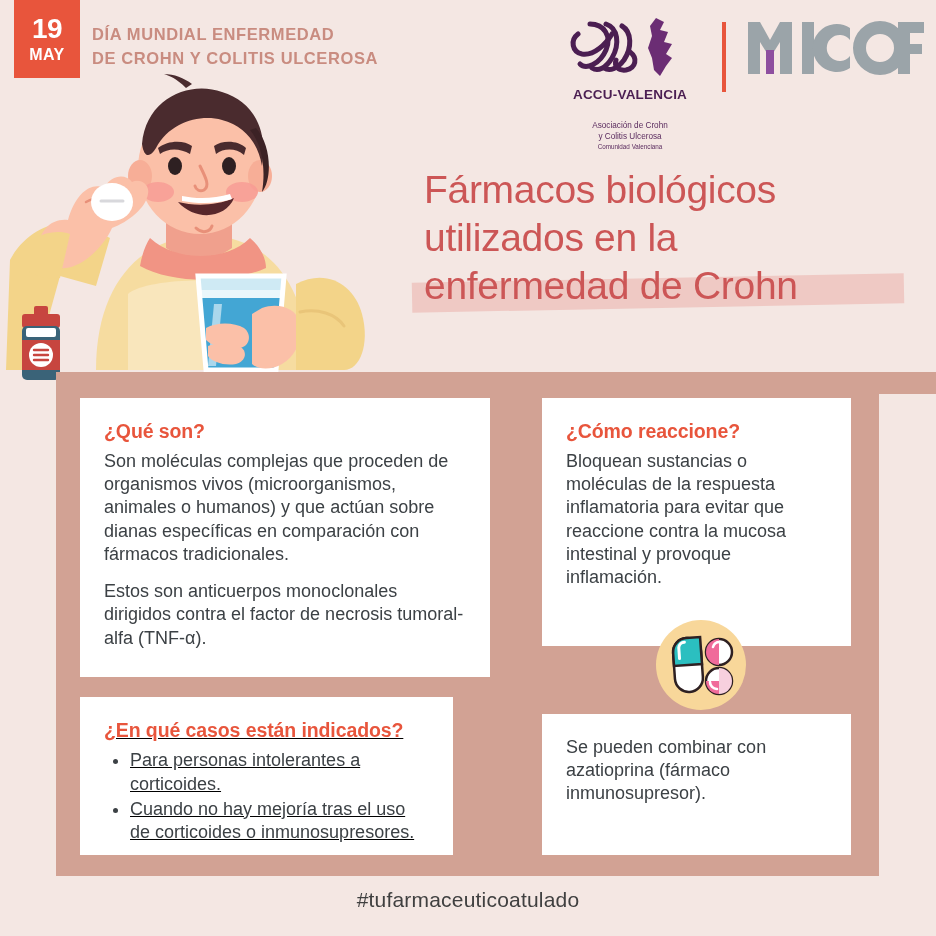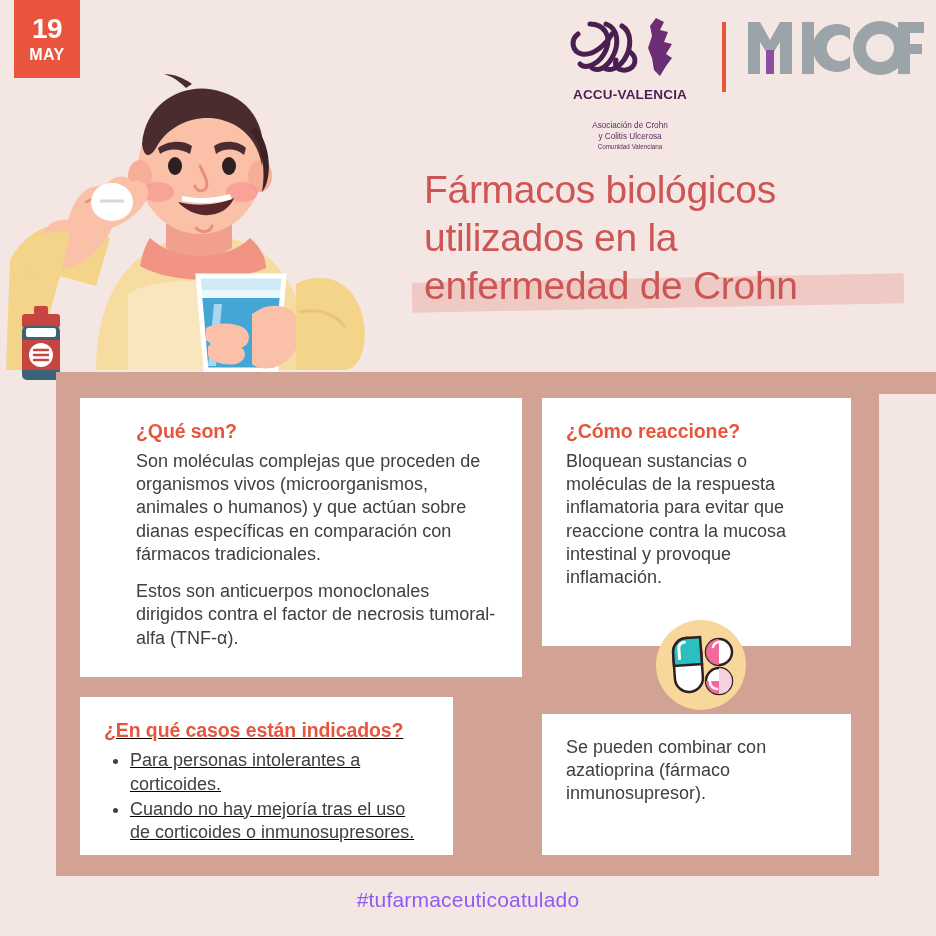--- a/index.html
+++ b/index.html
@@ -72,44 +72,48 @@
     color:#E8553C;font-size:19.5px;font-weight:bold;margin:0 0 7px 0;
     letter-spacing:-0.1px;
   }
   .card-p{
     color:#3C4145;font-size:18px;line-height:1.29;margin:0 0 14px 0;
   }
   .card-p:last-child{margin-bottom:0;}
   .card-list{margin:0;padding:0 0 0 26px;color:#3C4145;font-size:18px;line-height:1.32;}
   .card-list li{margin-bottom:1px;}
 
-  #card-what{left:80px;top:398px;width:410px;height:279px;padding-left:32px;}
+  #card-what{left:80px;top:398px;width:410px;height:279px;}
   #card-how{left:542px;top:398px;width:309px;height:248px;}
   #card-when{left:80px;top:697px;width:373px;height:158px;text-decoration:underline;}
   #card-combo{left:542px;top:714px;width:309px;height:141px;}
 
   
   .pill-badge{position:absolute;left:656px;top:620px;width:90px;height:90px;}
 
   
   .footer{
     position:absolute;left:0;top:888px;width:936px;text-align:center;
-    color:#8b5cf6;font-size:21px;letter-spacing:0.2px;
+    color:#404040;font-size:21px;letter-spacing:0.2px;
   }
 </style>
 </head>
 <body>
 
 <div id="root">
 
   <div class="date-badge">
     <span class="day">19</span>
     <span class="mon">MAY</span>
   </div>
 
+  <div class="header-title">
+    <div>DÍA MUNDIAL ENFERMEDAD</div>
+    <div>DE CROHN Y COLITIS ULCEROSA</div>
+  </div>
 
   <div class="logo-accu">
     <div class="accu-mark">
       <svg width="140" height="72" viewBox="0 0 140 72">
         <g fill="none" stroke="#4B1E52" stroke-width="5" stroke-linecap="round">
           <path d="M18 20 C10 26 12 38 22 40 C34 42 46 30 52 20"></path>
           <path d="M30 10 C44 10 52 22 46 36 C40 50 26 56 20 50"></path>
           <path d="M46 10 C58 14 60 30 52 44 C46 54 38 58 32 54"></path>
           <path d="M62 12 C72 18 72 34 64 46 C58 54 50 58 44 54"></path>
           <path d="M70 38 C78 44 76 54 66 56 C58 57 54 52 56 46"></path>

